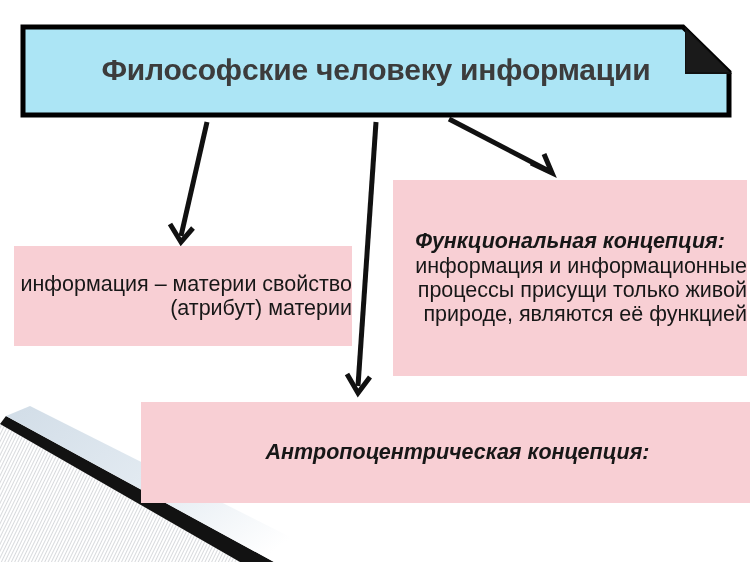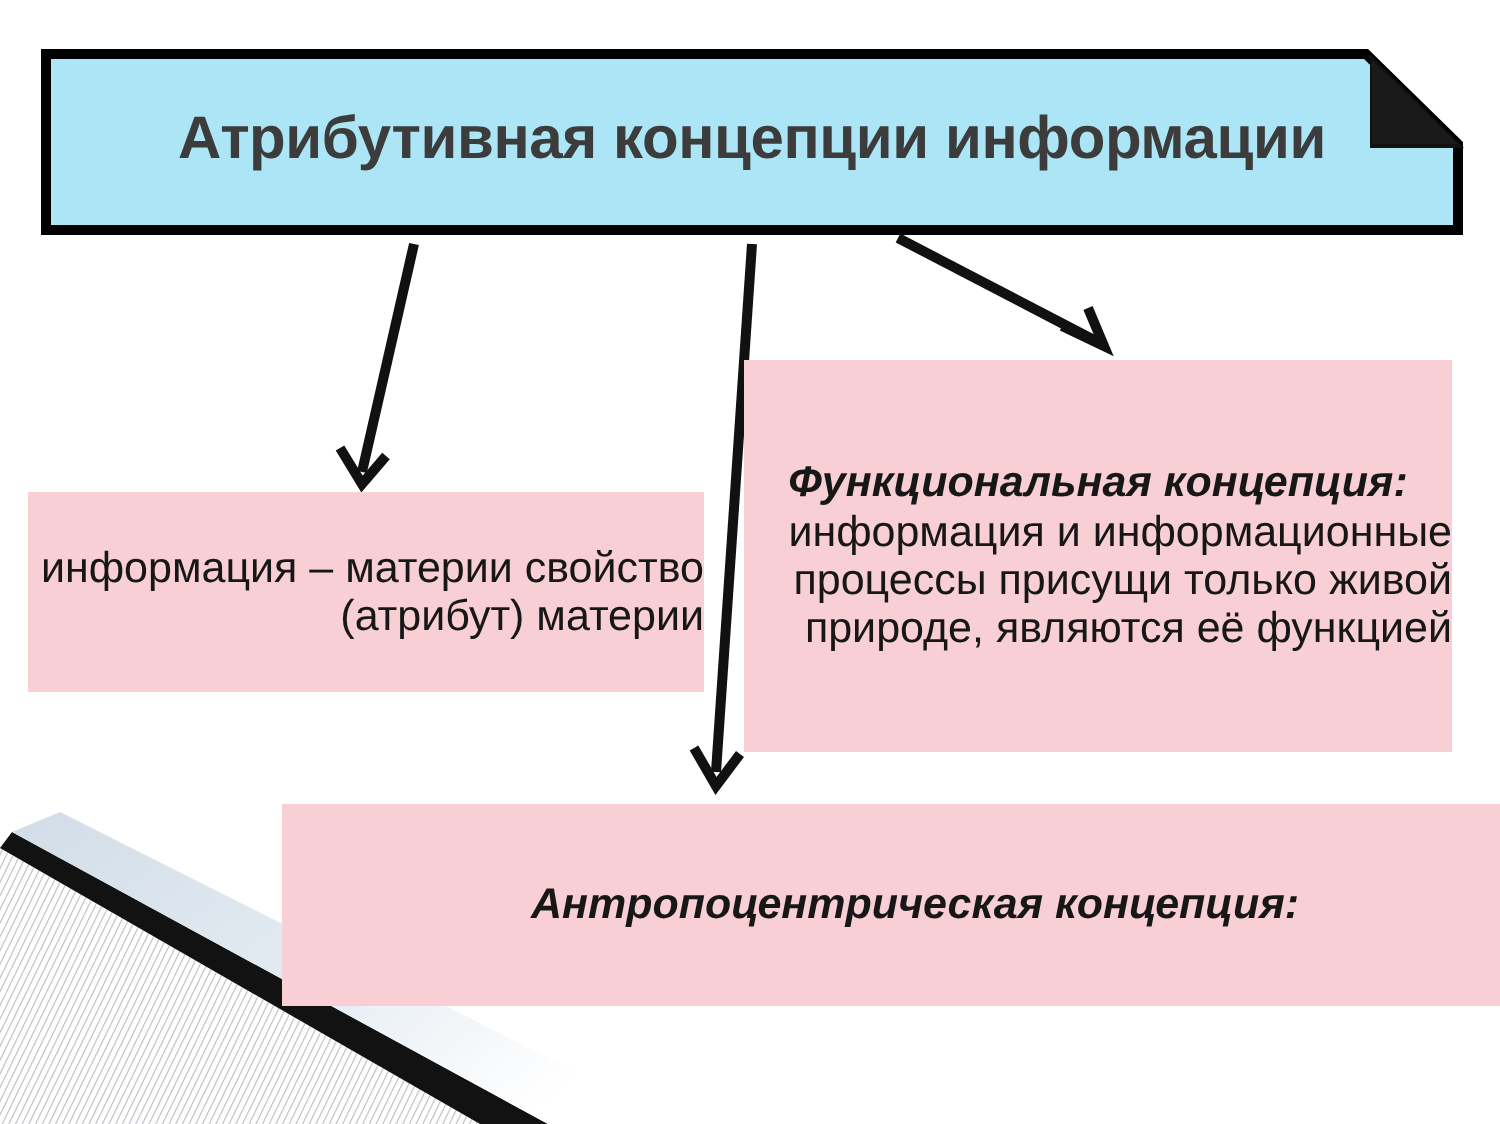--- a/index.html
+++ b/index.html
@@ -84,21 +84,21 @@
   }
 
   #box-attributive {
     left: 14px;
     top: 246px;
     width: 338px;
     height: 100px;
     font-size: 21.5px;
   }
   #box-functional {
-    left: 372px;
+    left: 393px;
     top: 180px;
     width: 354px;
     height: 196px;
     font-size: 21.5px;
   }
   #box-anthropocentric {
     left: 141px;
     top: 402px;
     width: 633px;
     height: 101px;
@@ -143,21 +143,21 @@
   </div>
 
   <div class="title-banner">
     <svg class="banner-svg" width="712" height="94" viewBox="0 0 712 94" xmlns="http://www.w3.org/2000/svg">
 
       <path d="M 3,3 L 663,3 L 709,48 L 709,91 L 3,91 Z" fill="#ace5f5" stroke="#000000" stroke-width="5" stroke-linejoin="miter"></path>
 
       <path d="M 662,0 L 712,50 L 665,50 L 665,3 Z" fill="#111111"></path>
       <path d="M 663,3 L 709,48 L 666,48 L 666,5 Z" fill="#1a1a1a"></path>
     </svg>
-    <div class="title-text">Атрибутивная концепции информации</div>
+    <div class="title-text">Философские человеку информации</div>
   </div>
 
   <svg class="arrows" viewBox="0 0 750 562" xmlns="http://www.w3.org/2000/svg">
 
     <g>
       <line x1="207" y1="122" x2="181" y2="236" stroke="#111111" stroke-width="5" stroke-linecap="butt"></line>
       <path d="M 170,224 L 181,242 L 193,228" fill="none" stroke="#111111" stroke-width="5" stroke-linecap="butt" stroke-linejoin="miter"></path>
     </g>
 
     <g>

